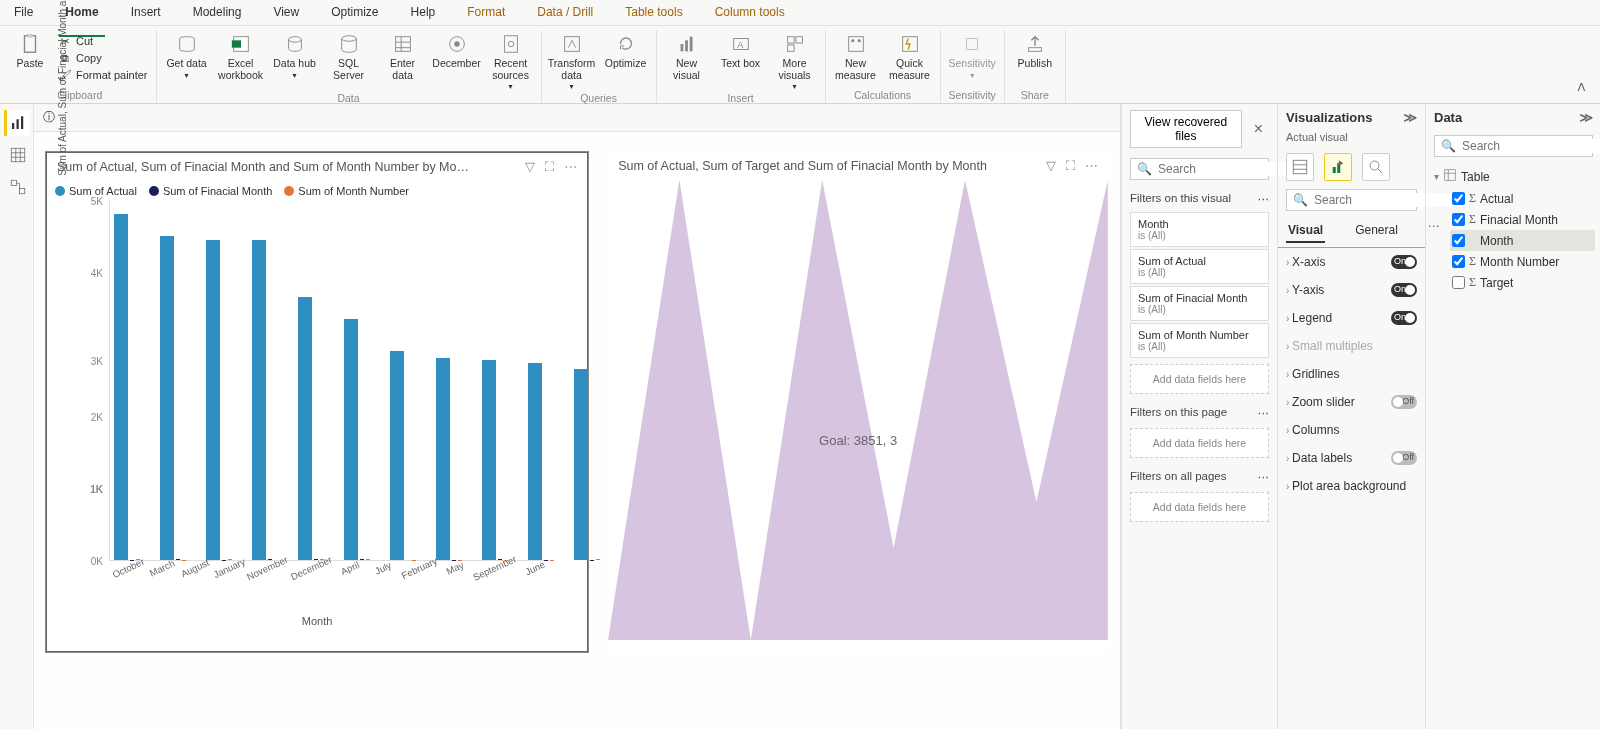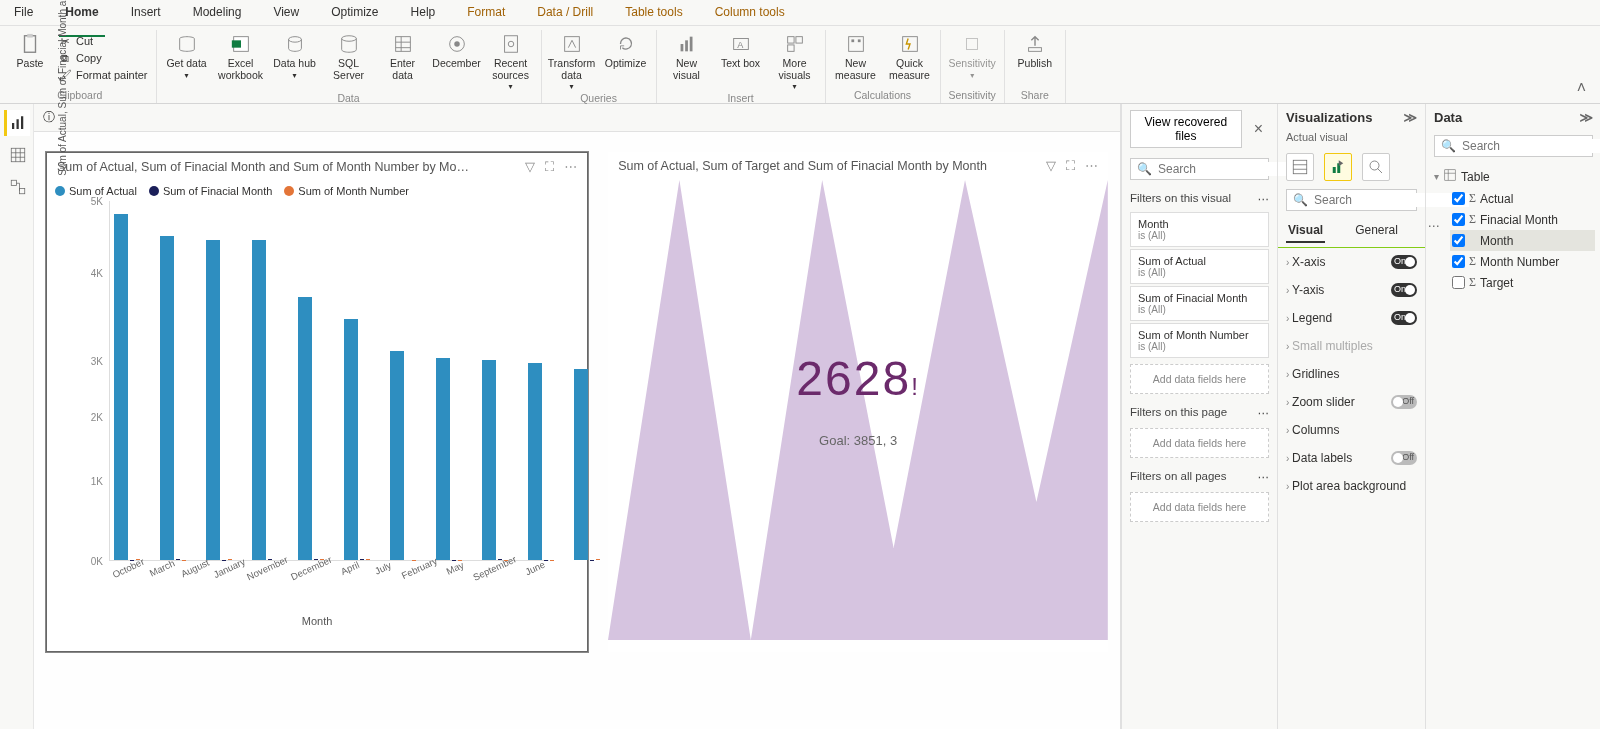--- a/index.html
+++ b/index.html
@@ -401,21 +401,21 @@
         </div>
       <div class="legend-item">
           <span class="legend-sw" style="background:#e37538"></span>
           <span>Sum of Month Number</span>
         </div>
     </div>
     <div class="barplot">
       <div class="ylabel">Sum of Actual, Sum of Finacial Month and Sum of Month Number</div>
       <div class="yticks" id="yticks">
           <div class="ytick" style="top: 360px;">0K</div>
-          <div class="ytick" style="top: 280px;">1K</div>
+          <div class="ytick" style="top: 288px; font-weight: bold;">1K</div>
           <div class="ytick" style="top: 216px;">2K</div>
           <div class="ytick" style="top: 128px; margin-top: 32px;">3K</div>
           <div class="ytick" style="top: 72px;">4K</div>
           <div class="ytick" style="top: 0px;">5K</div>
         </div>
       <div class="bars-area" id="bars-area">
           <div class="bargrp">
             <div class="bar b1" style="height: 345.6px;"></div>
             <div class="bar b2" style="height: 0.504px;"></div>
             <div class="bar b3" style="height: 0.72px;"></div>
@@ -500,21 +500,20 @@
       <div class="vicons">
         <span>▽</span>
         <span>⛶</span>
         <span>⋯</span>
       </div>
     </div>
     <div class="kpi-area">
       <svg class="trend-svg" viewBox="0 0 100 100" preserveAspectRatio="none">
         <path id="trendpath" fill="#d6c4e0" stroke="none" d="M0,100 L0,100 L14.285714285714285,0 L28.57142857142857,100 L42.857142857142854,0 L57.14285714285714,80 L71.42857142857143,0 L85.71428571428571,70 L100,0 L100,100 Z"></path>
       </svg>
-      <div class="kpi-num"><span>2628</span><span style="font-size:24px;">!</span></div>
       <div class="kpi-goal">Goal: 3851, 3</div>
     </div>
   </div>
 
 </div>
 
 <div class="panes">
 
   <div class="pane filters">
     <div style="padding:6px 8px; display:flex; gap:6px; align-items:center;">

